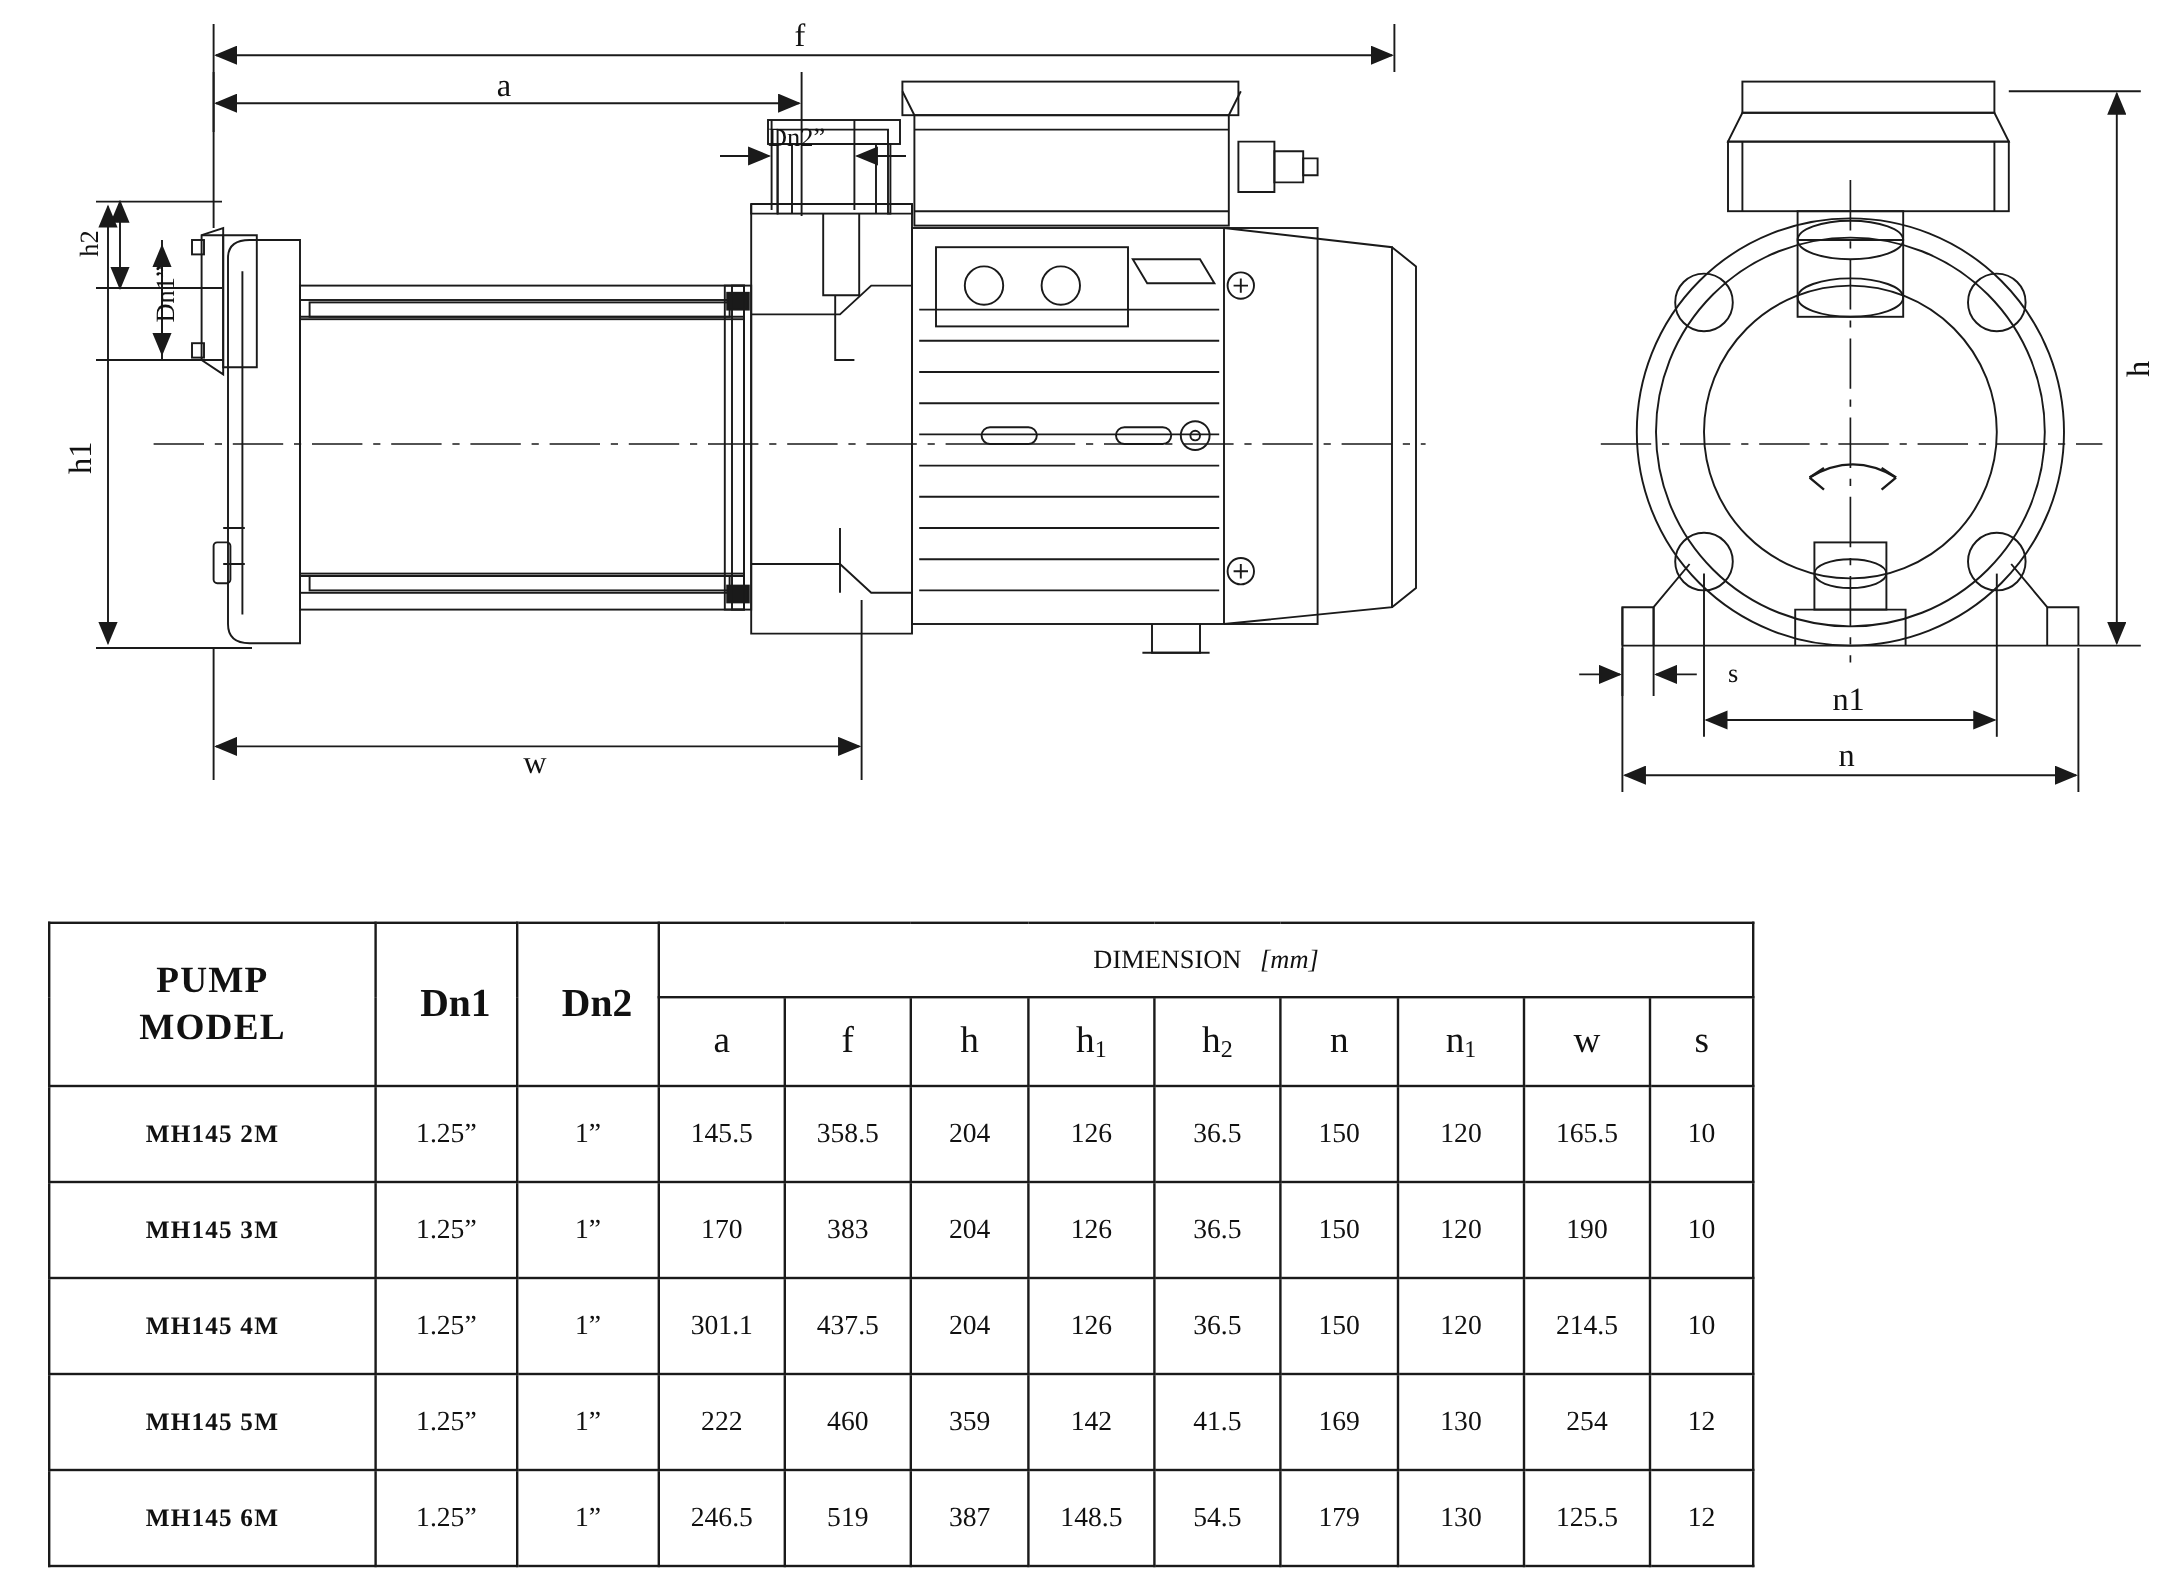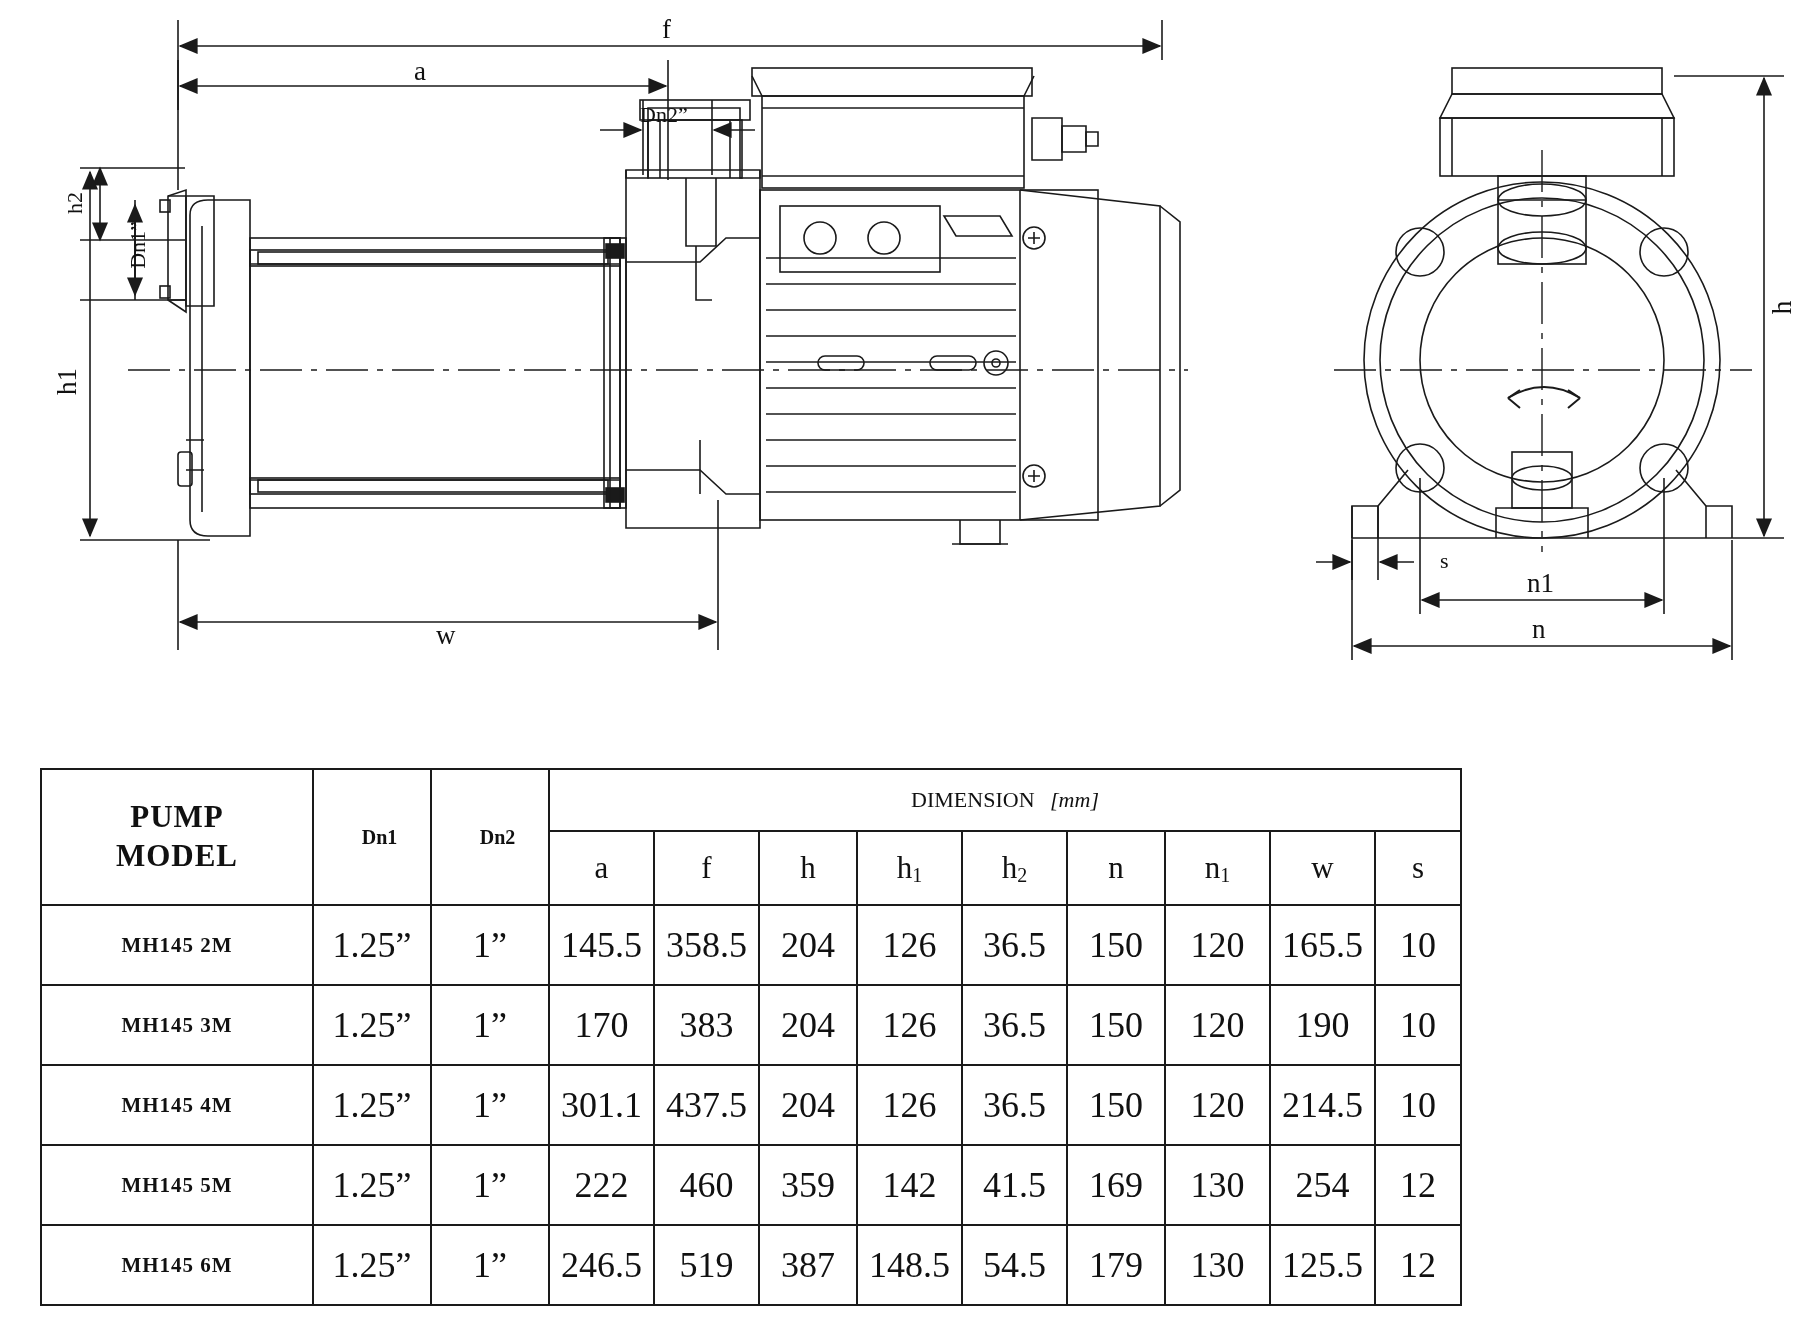--- a/index.html
+++ b/index.html
@@ -19,27 +19,27 @@
   .tablewrap{position:absolute;left:40px;top:768px;width:1500px;}
   table.spec{border-collapse:collapse;width:1196px;table-layout:fixed;}
   table.spec td, table.spec th{
      border:2px solid #1a1a1a;
      text-align:center;
      vertical-align:middle;
      font-family:"Liberation Serif",serif;
      color:#111;
   }
   .hdr-model{font-size:31px;font-weight:bold;letter-spacing:1px;line-height:1.25;height:128px;width:272px;}
-  .hdr-dn{font-size:20px;font-weight:bold;width:118px;padding-left:16px;}
+  .hdr-dn{font-size:33px;font-weight:bold;width:118px;padding-left:16px;}
   .hdr-dim{font-size:22px;font-weight:normal;height:58px;}
   .hdr-dim .it{font-style:italic;}
   .hdr-sym{font-size:31px;height:70px;}
   .hdr-sym .sub{font-size:20px;vertical-align:-4px;}
   .cell-model{font-size:21px;font-weight:bold;height:76px;letter-spacing:1px;}
-  .cell{font-size:36px;height:76px;}
+  .cell{font-size:23px;height:76px;}
   .sp{display:inline-block;width:10px;}
 </style>
 </head>
 <body>
 
 <div class="stage">
 
   <div class="drawing">
 
     <svg width="1802" height="720" viewBox="0 0 1802 720">

